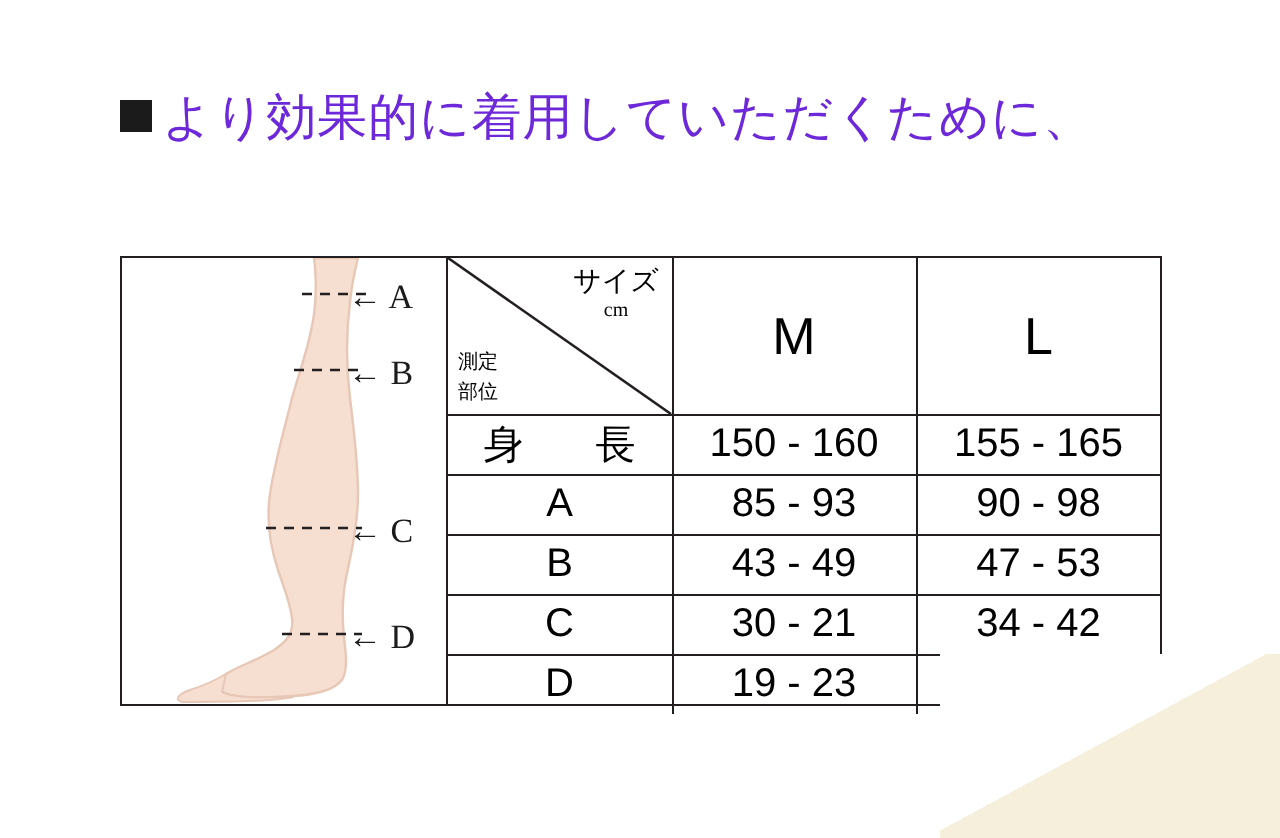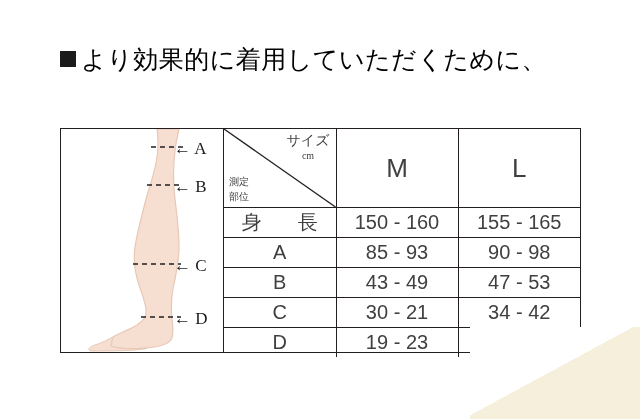--- a/index.html
+++ b/index.html
@@ -26,21 +26,21 @@
     pointer-events: none;
   }
 
   .heading {
     position: absolute;
     left: 60px;
     top: 40px;
     width: 540px;
     font-size: 25px;
     line-height: 38px;
-    color: #000000;
+    color: #6d28d9;
     letter-spacing: 0.5px;
     font-weight: 500;
   }
   .heading .line2 {
     display: block;
     padding-left: 26px;
   }
   .sq {
     display: inline-block;
     width: 16px;
@@ -97,21 +97,21 @@
     border-collapse: collapse;
     width: 100%;
     height: 100%;
     table-layout: fixed;
   }
   td, th {
     border: 1px solid #231f20;
     padding: 0;
     text-align: center;
     font-size: 20px;
-    color: #404040;
+    color: #000000;
     font-family: "Liberation Sans", sans-serif;
     font-weight: normal;
   }
   
   tr:first-child td, tr:first-child th { border-top: none; }
   tr:last-child td, tr:last-child th { border-bottom: none; }
   td:first-child, th:first-child { border-left: none; }
   td:last-child, th:last-child { border-right: none; }
 
   .col-label { width: 112px; }

